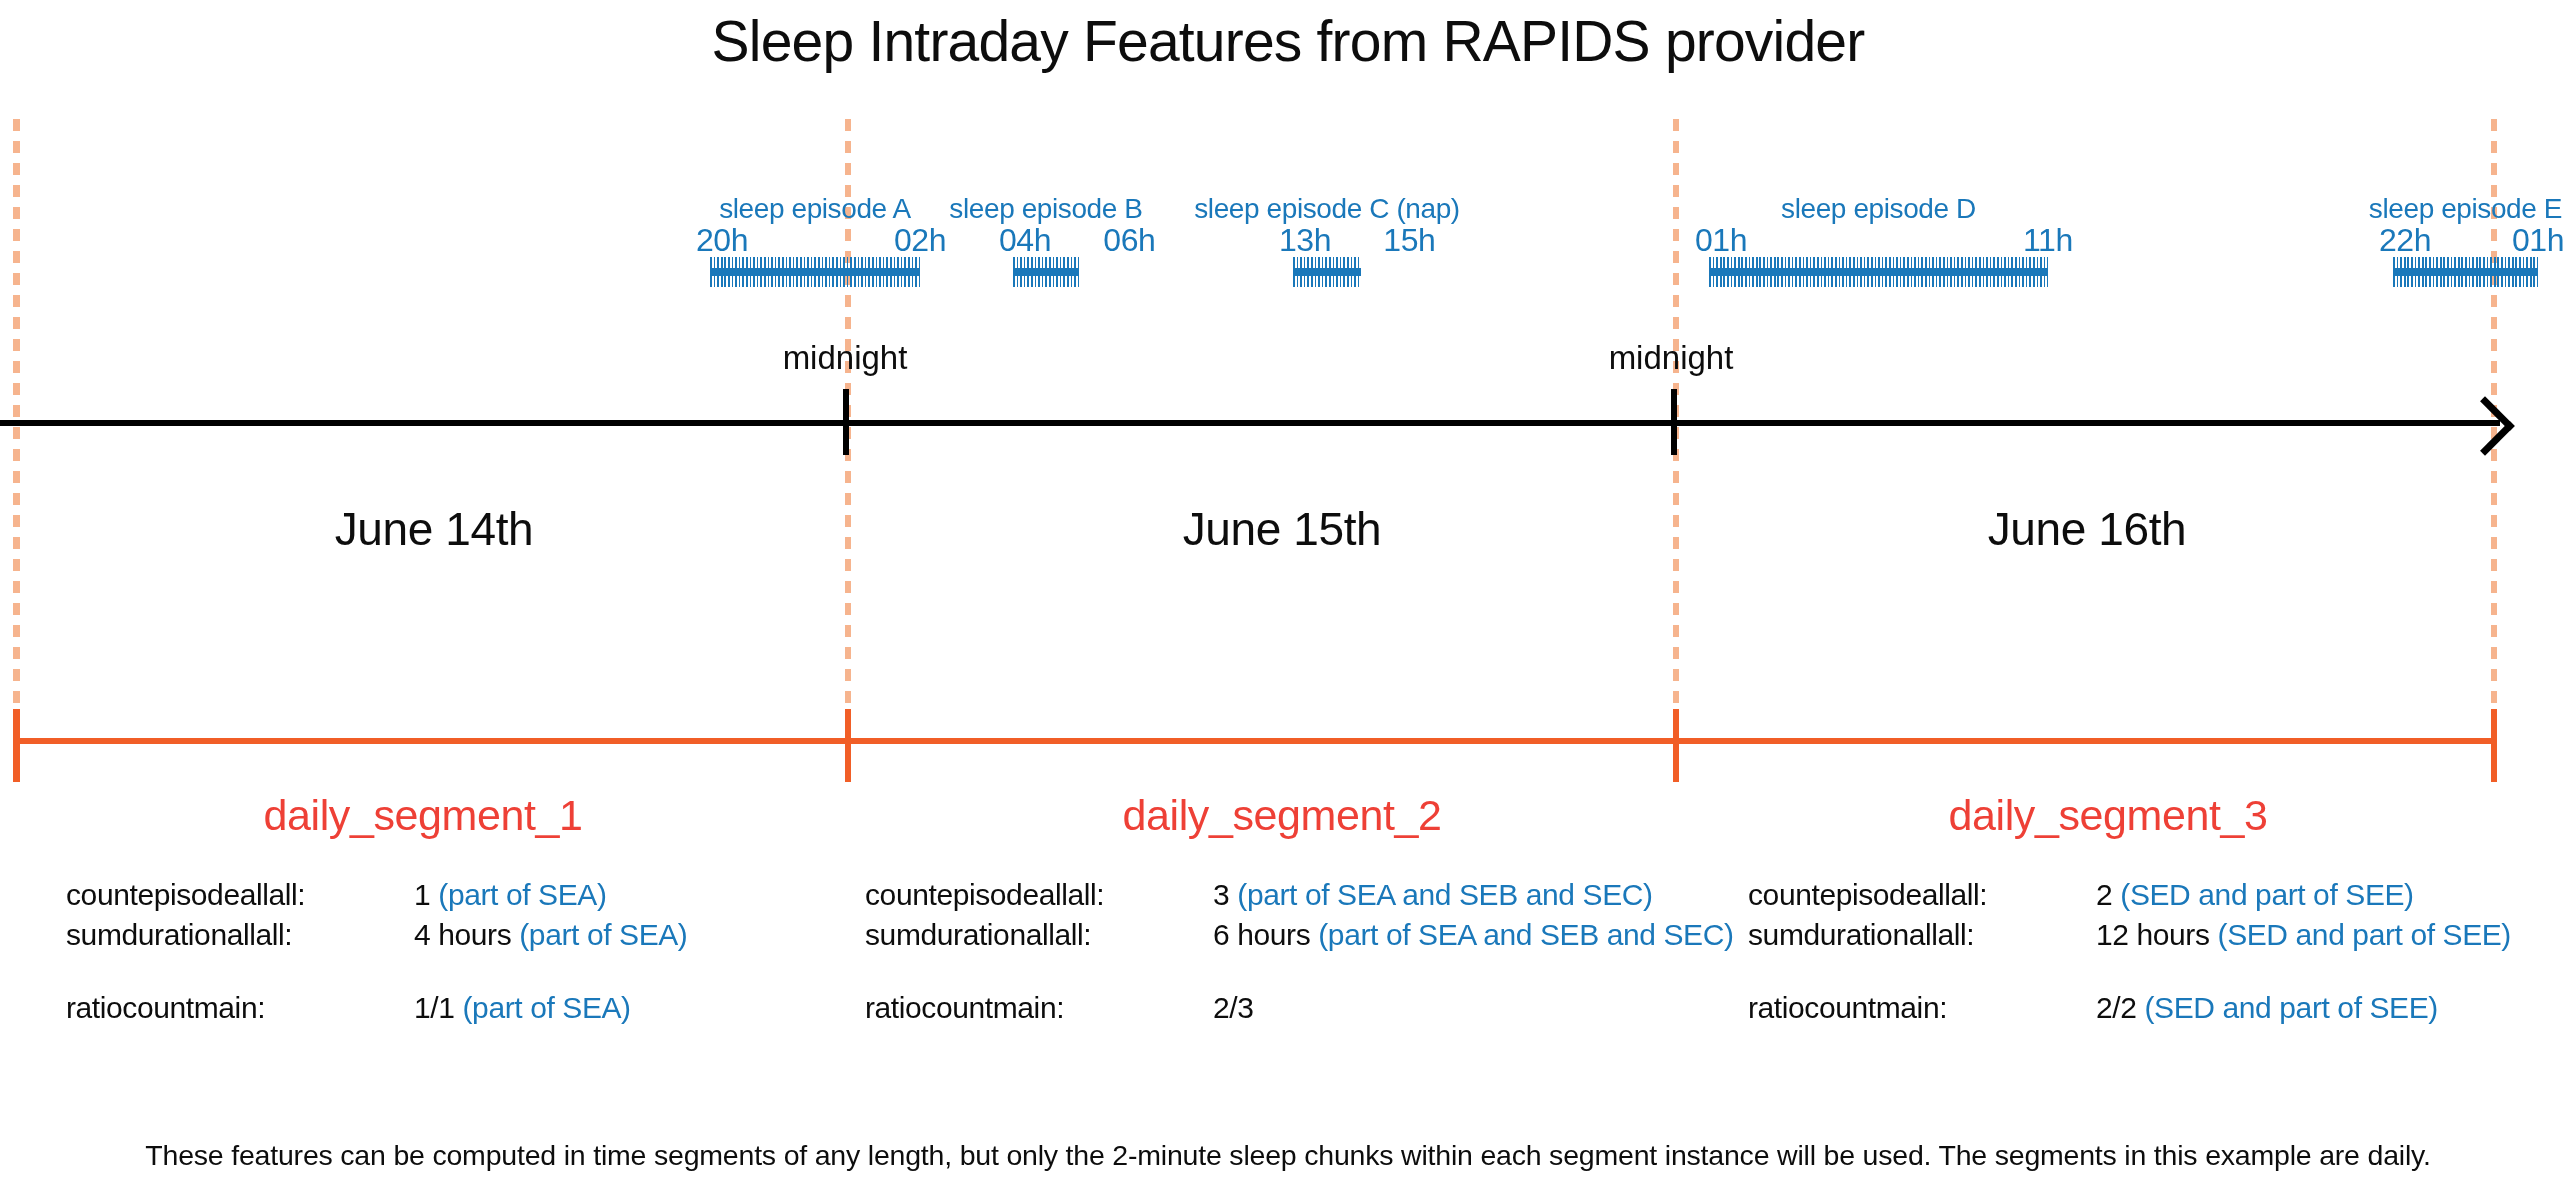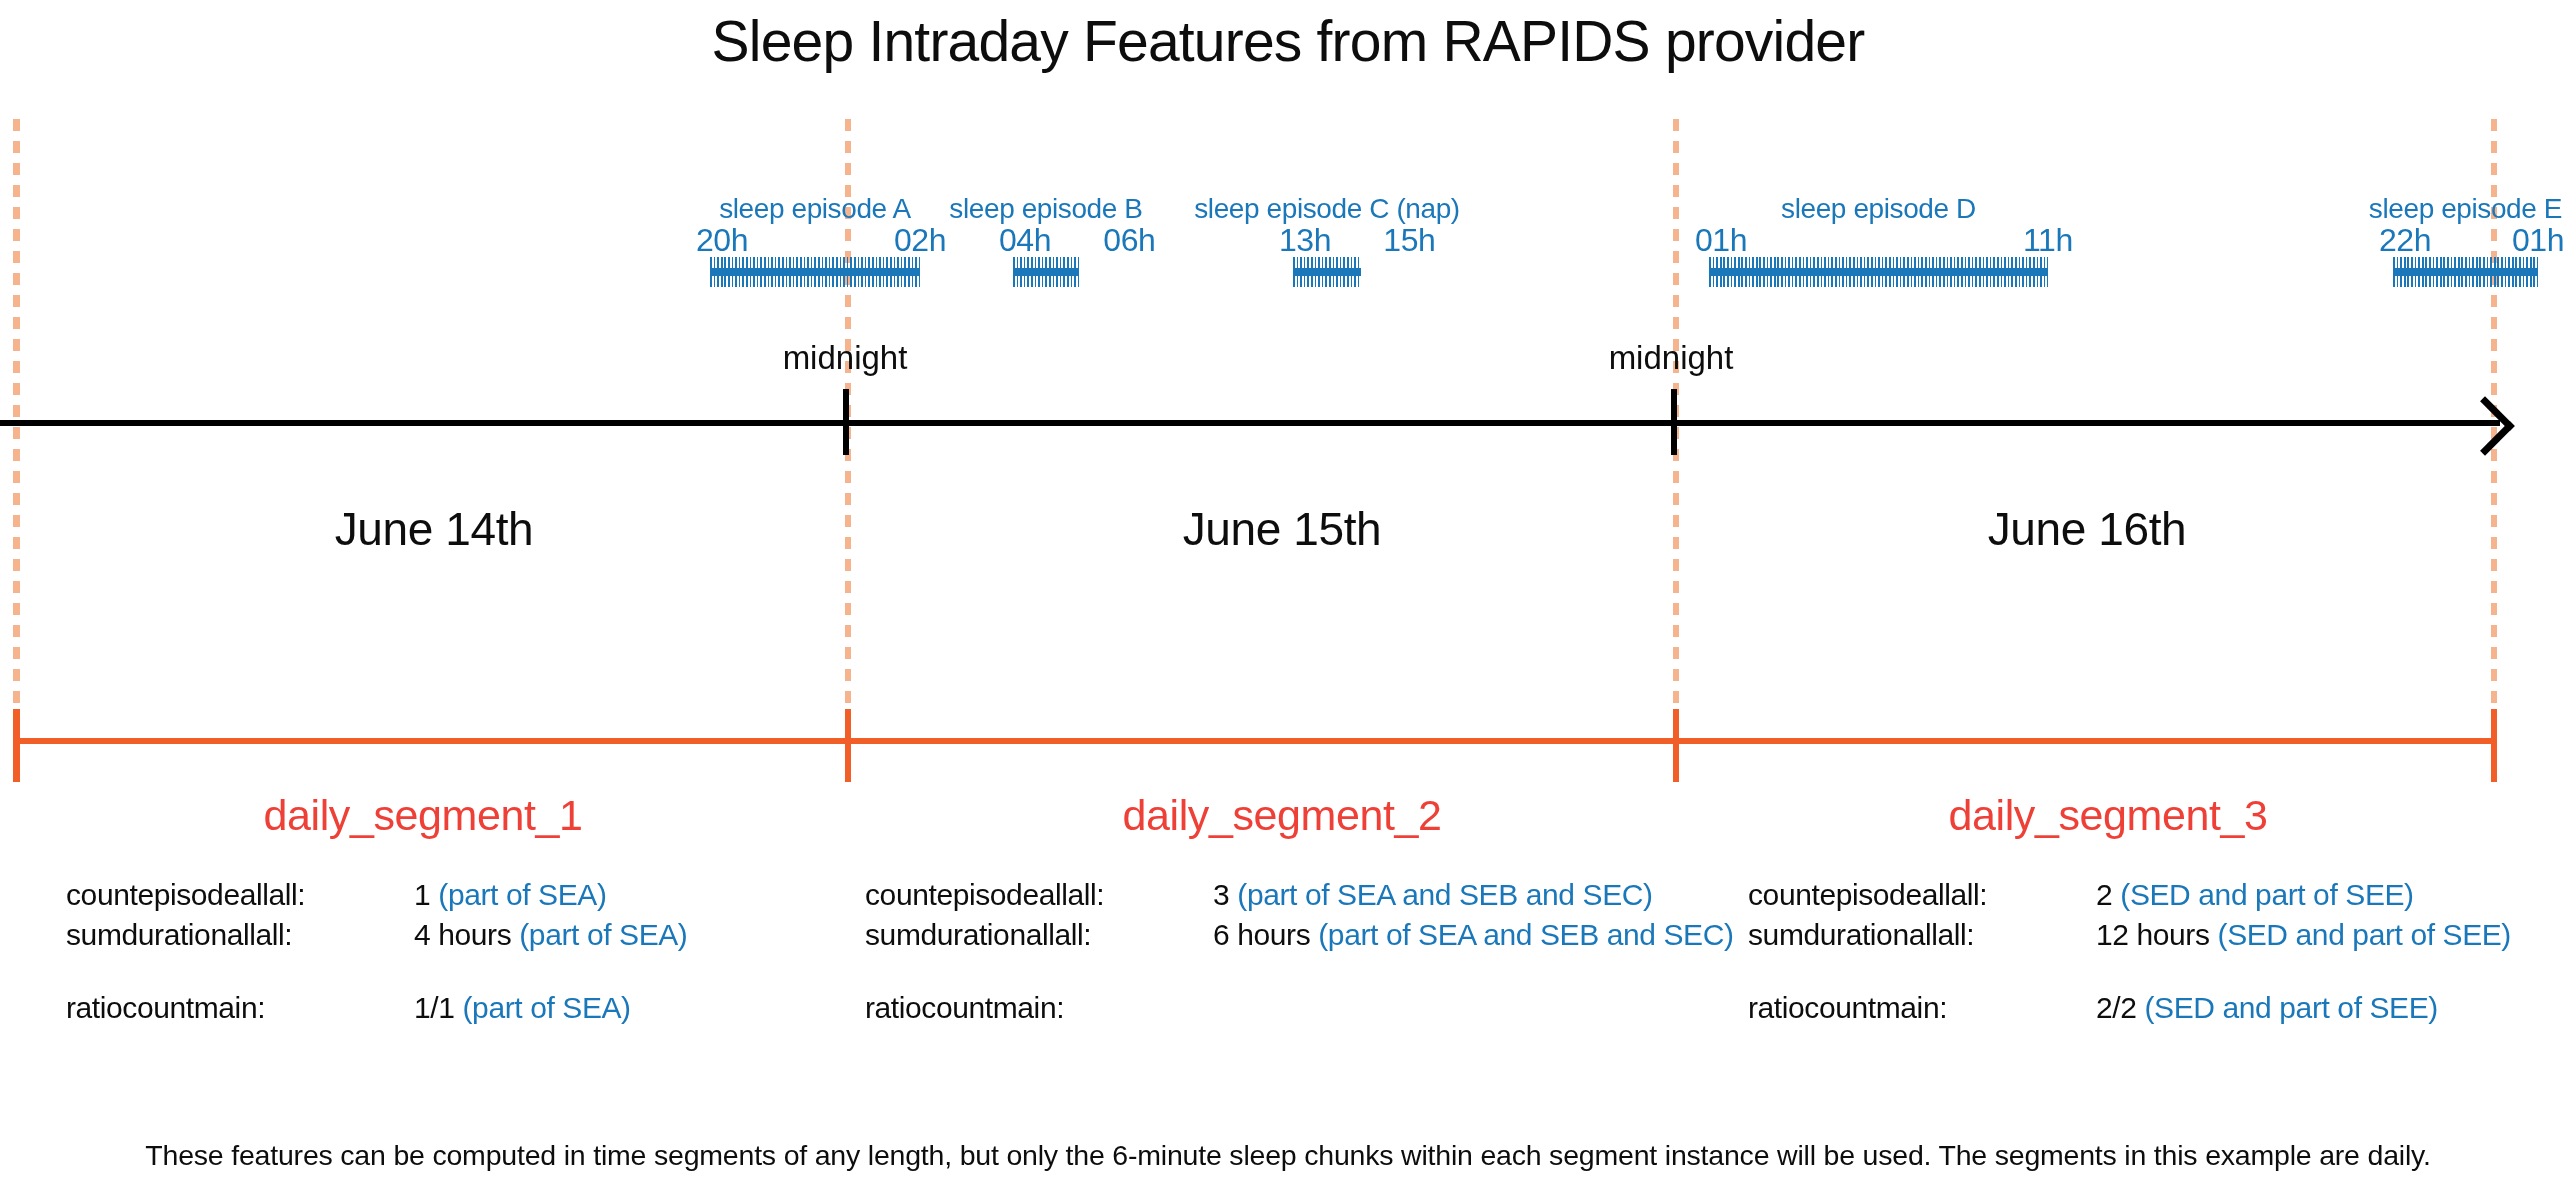--- a/index.html
+++ b/index.html
@@ -158,35 +158,36 @@
       <span class="flabel">countepisodeallall:</span>
       <span class="fval"><span>3</span><span class="fnote">(part of SEA and SEB and SEC)</span></span>
     </div>
     <div class="frow">
       <span class="flabel">sumdurationallall:</span>
       <span class="fval"><span>6 hours</span><span class="fnote">(part of SEA and SEB and SEC)</span></span>
     </div>
     <div class="fspacer"></div>
     <div class="frow">
       <span class="flabel">ratiocountmain:</span>
+      <span class="fval"><span>2/3</span><span class="fnote"></span></span>
     </div>
   </div>
 
   <div class="abs features" style="left:1748px">
     <div class="frow">
       <span class="flabel">countepisodeallall:</span>
       <span class="fval"><span>2</span><span class="fnote">(SED and part of SEE)</span></span>
     </div>
     <div class="frow">
       <span class="flabel">sumdurationallall:</span>
       <span class="fval"><span>12 hours</span><span class="fnote">(SED and part of SEE)</span></span>
     </div>
     <div class="fspacer"></div>
     <div class="frow">
       <span class="flabel">ratiocountmain:</span>
       <span class="fval"><span>2/2</span><span class="fnote">(SED and part of SEE)</span></span>
     </div>
   </div>
 
-  <div class="abs caption">These features can be computed in time segments of any length, but only the 6-minute sleep chunks within each segment instance will be used. The segments in this example are daily.</div>
+  <div class="abs caption">These features can be computed in time segments of any length, but only the 2-minute sleep chunks within each segment instance will be used. The segments in this example are daily.</div>
 
 </div>
 
 
 </body></html>

